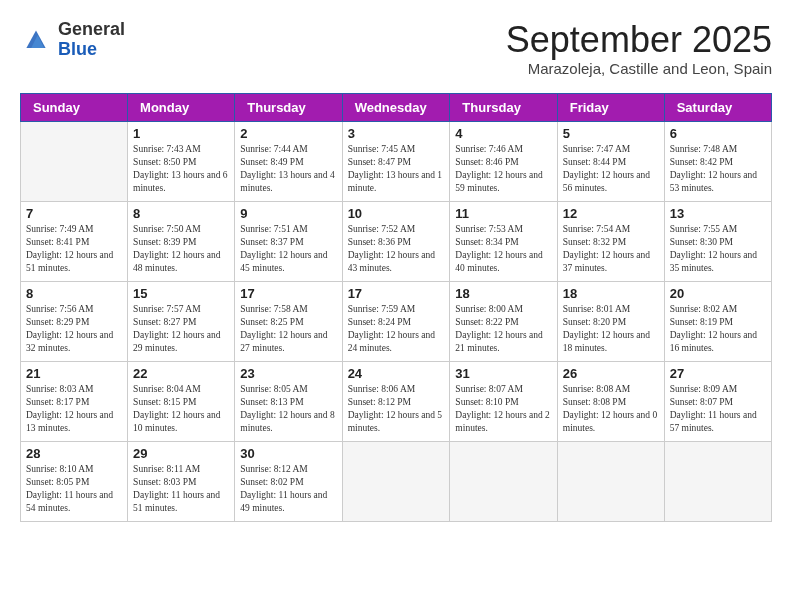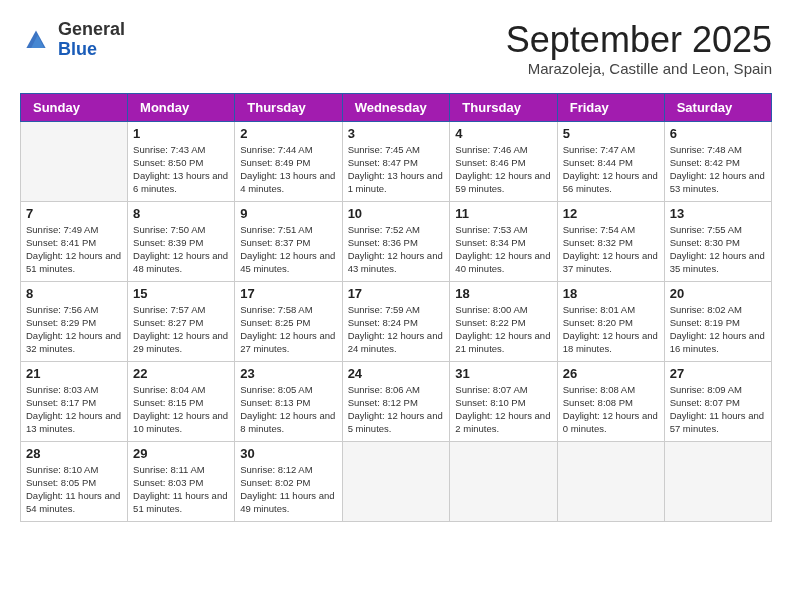--- a/index.html
+++ b/index.html
@@ -83,20 +83,21 @@
     .day-num {
       font-size: 13px;
       font-weight: bold;
       color: #222;
       margin-bottom: 2px;
     }
     .day-info {
       font-size: 9.5px;
       color: #333;
       line-height: 1.4;
+      font-family: Liberation Serif, serif;
     }
   </style>
 </head>
 <body>
 
 <div class="header">
   <div class="logo">
     <svg class="logo-icon" viewBox="0 0 40 40" xmlns="http://www.w3.org/2000/svg">
       <polygon points="8,30 20,8 32,30" fill="#1a5cb8" opacity="0.85"></polygon>
       <polygon points="14,30 22,14 30,30" fill="#4a90d9" opacity="0.7"></polygon>

